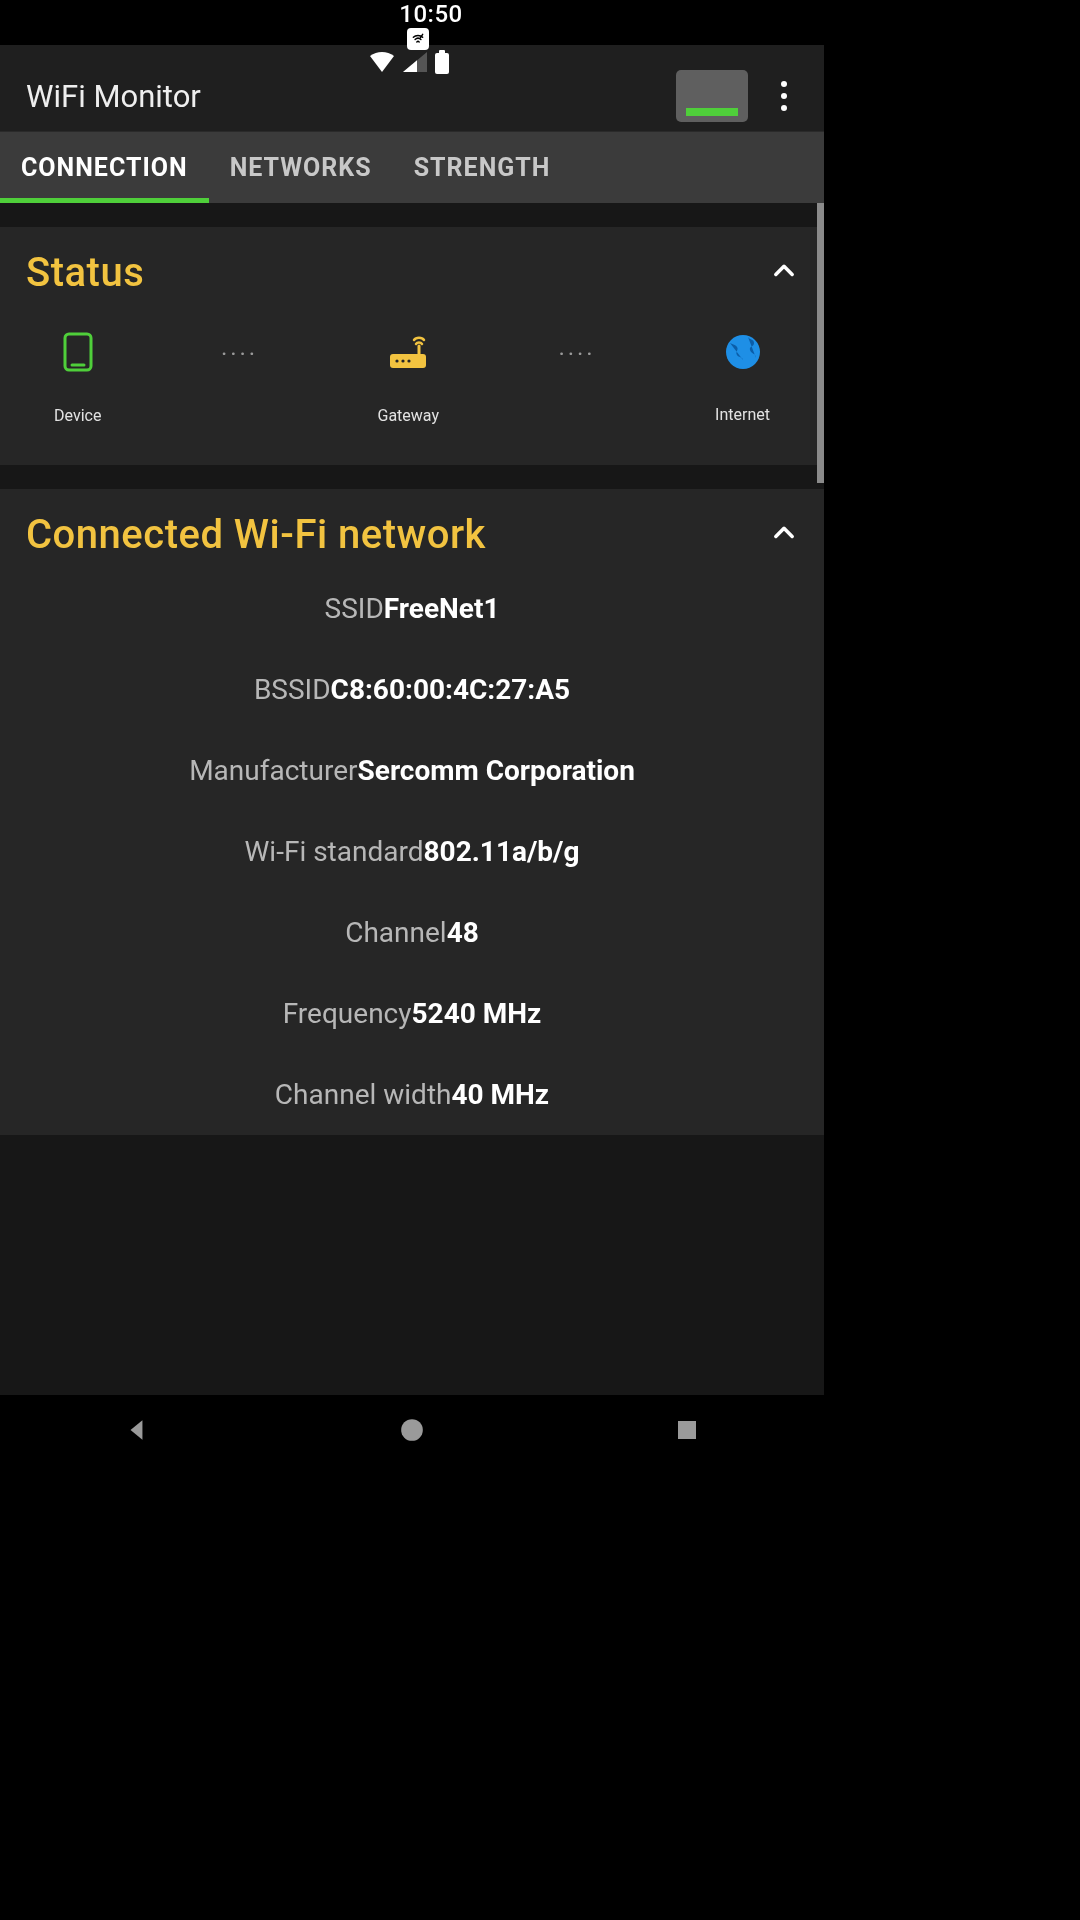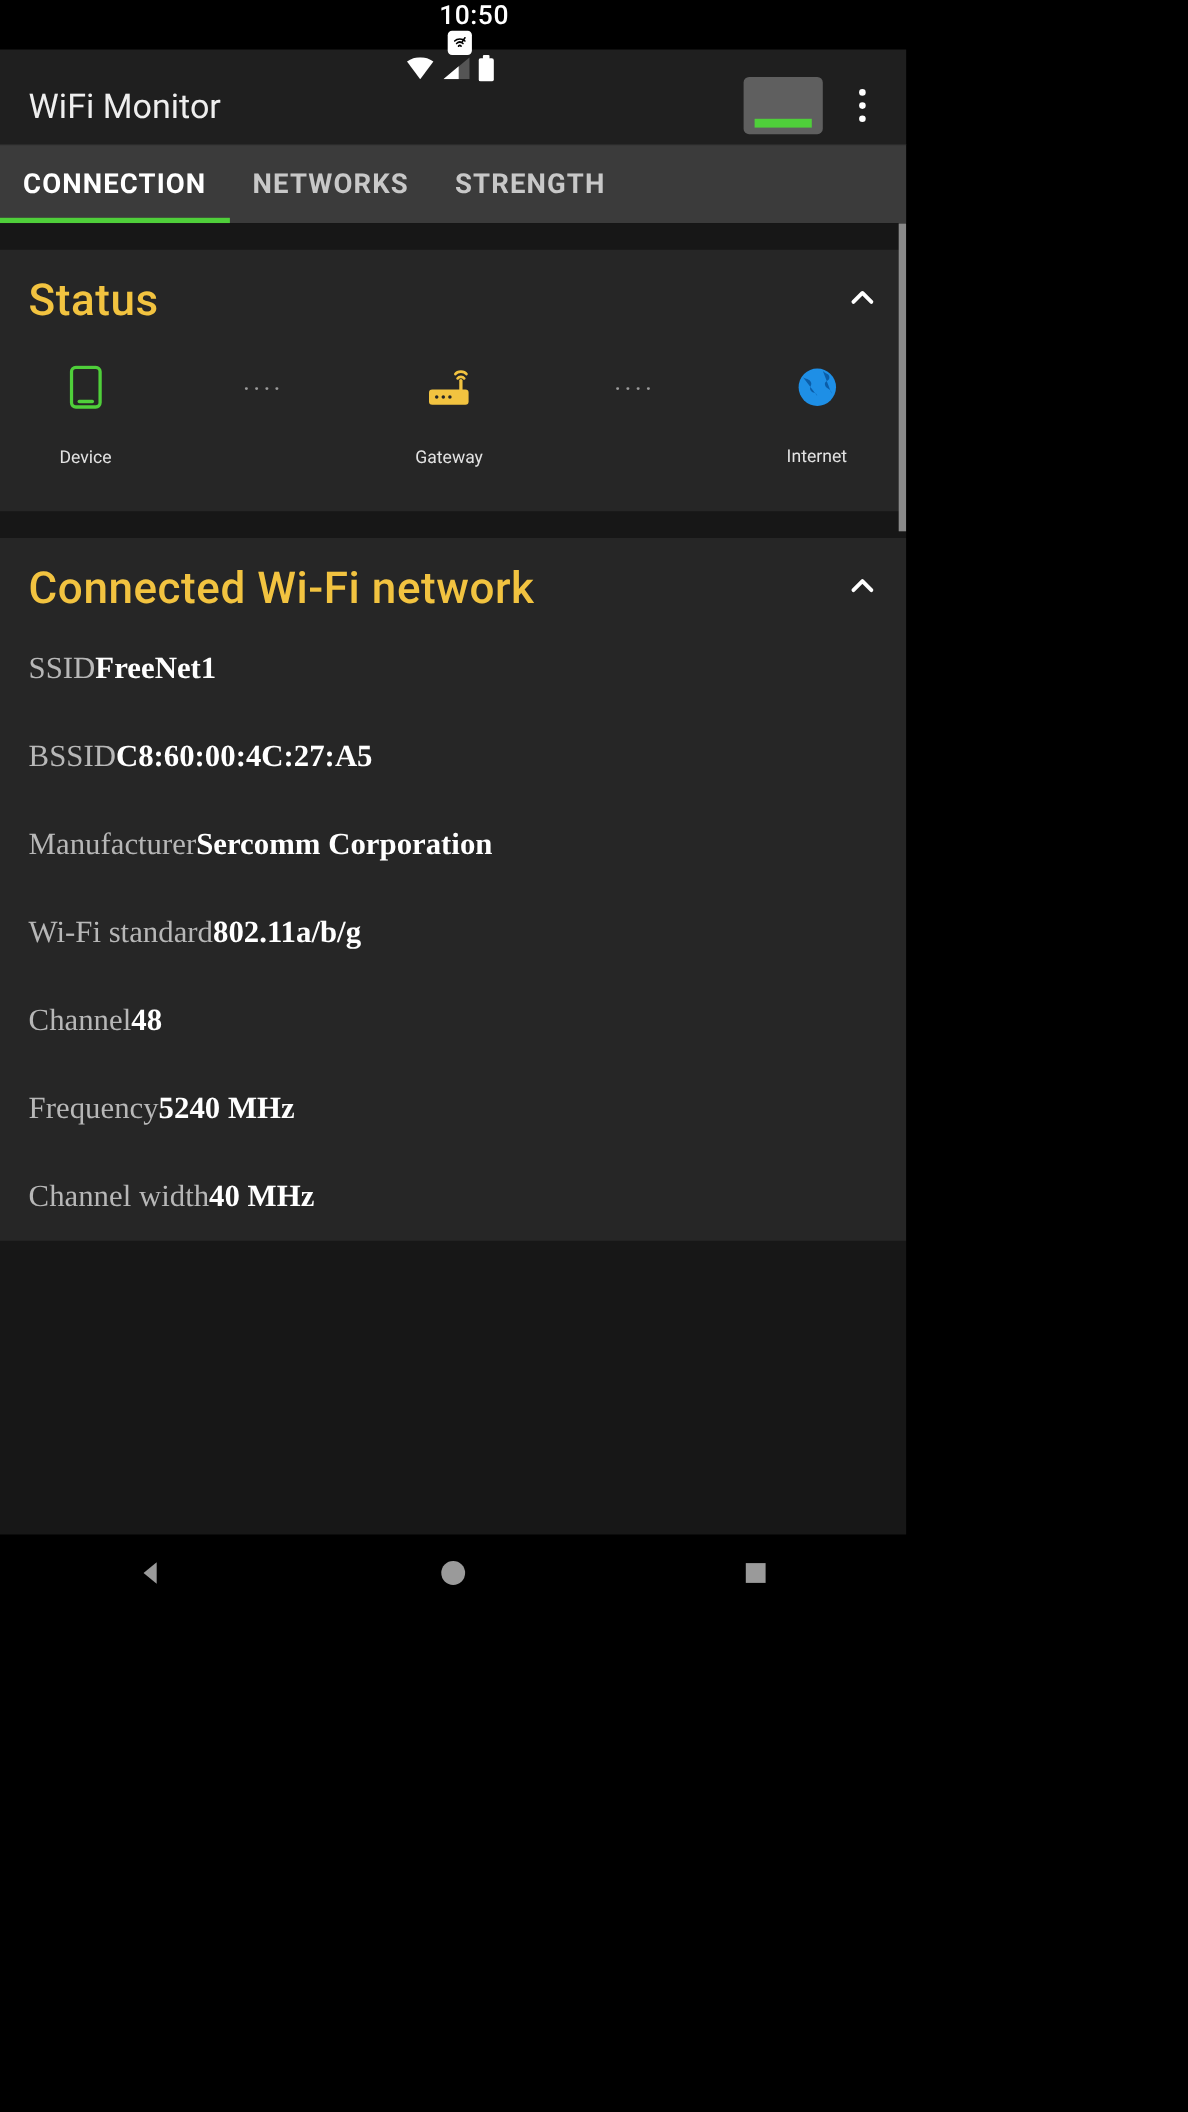--- a/index.html
+++ b/index.html
@@ -152,23 +152,22 @@
     font-size: 24px;
     letter-spacing: 3px;
     align-self: flex-start;
     margin-top: 8px;
   }
 
   
   .detail-row {
     display: flex;
     align-items: center;
-    justify-content: flex-start;
+    justify-content: center;
     padding: 24px 0;
-    font-family: Liberation Serif, serif;
   }
   .detail-label {
     font-size: 28px;
     color: #b7b7b7;
   }
   .detail-value {
     font-size: 28px;
     font-weight: 700;
     color: #fff;
     text-align: right;

